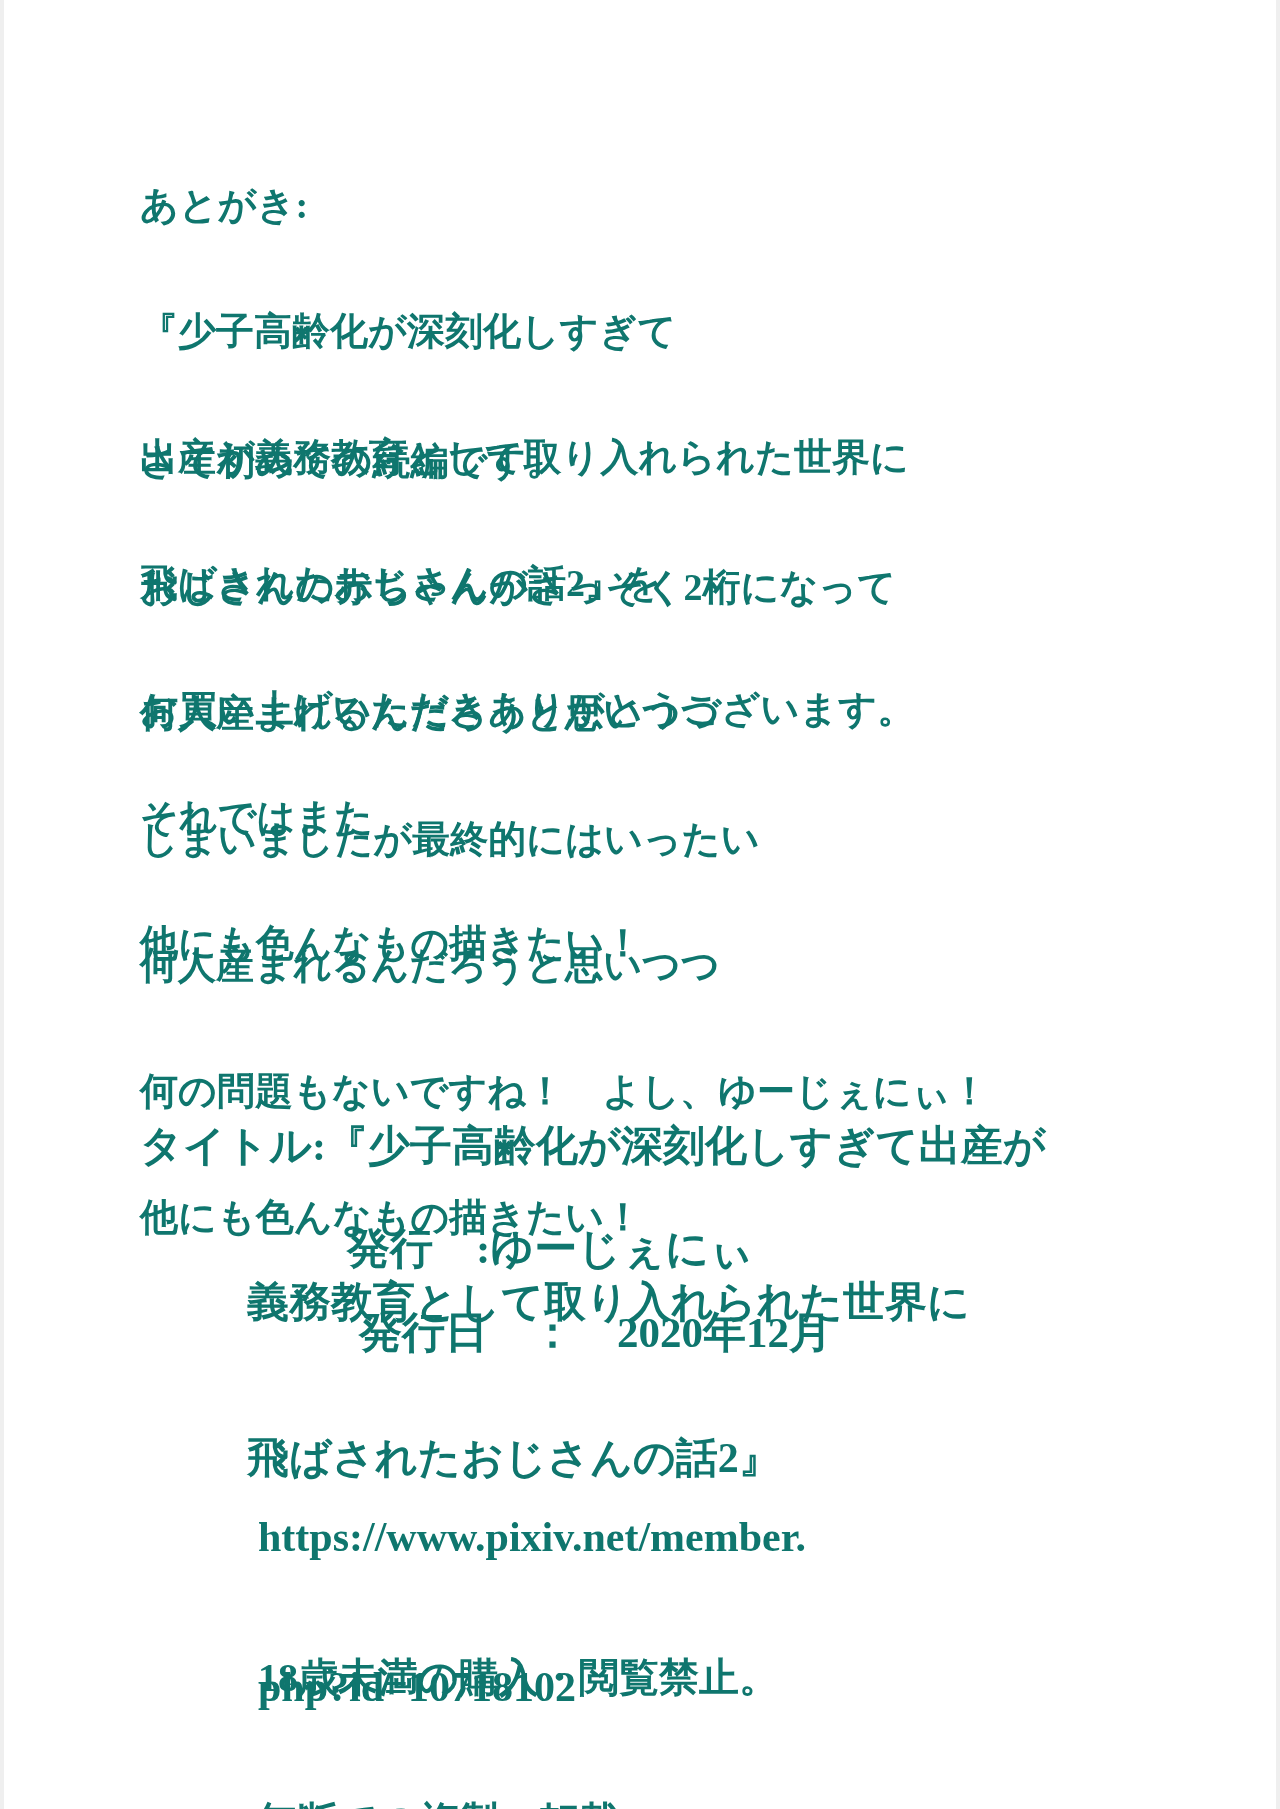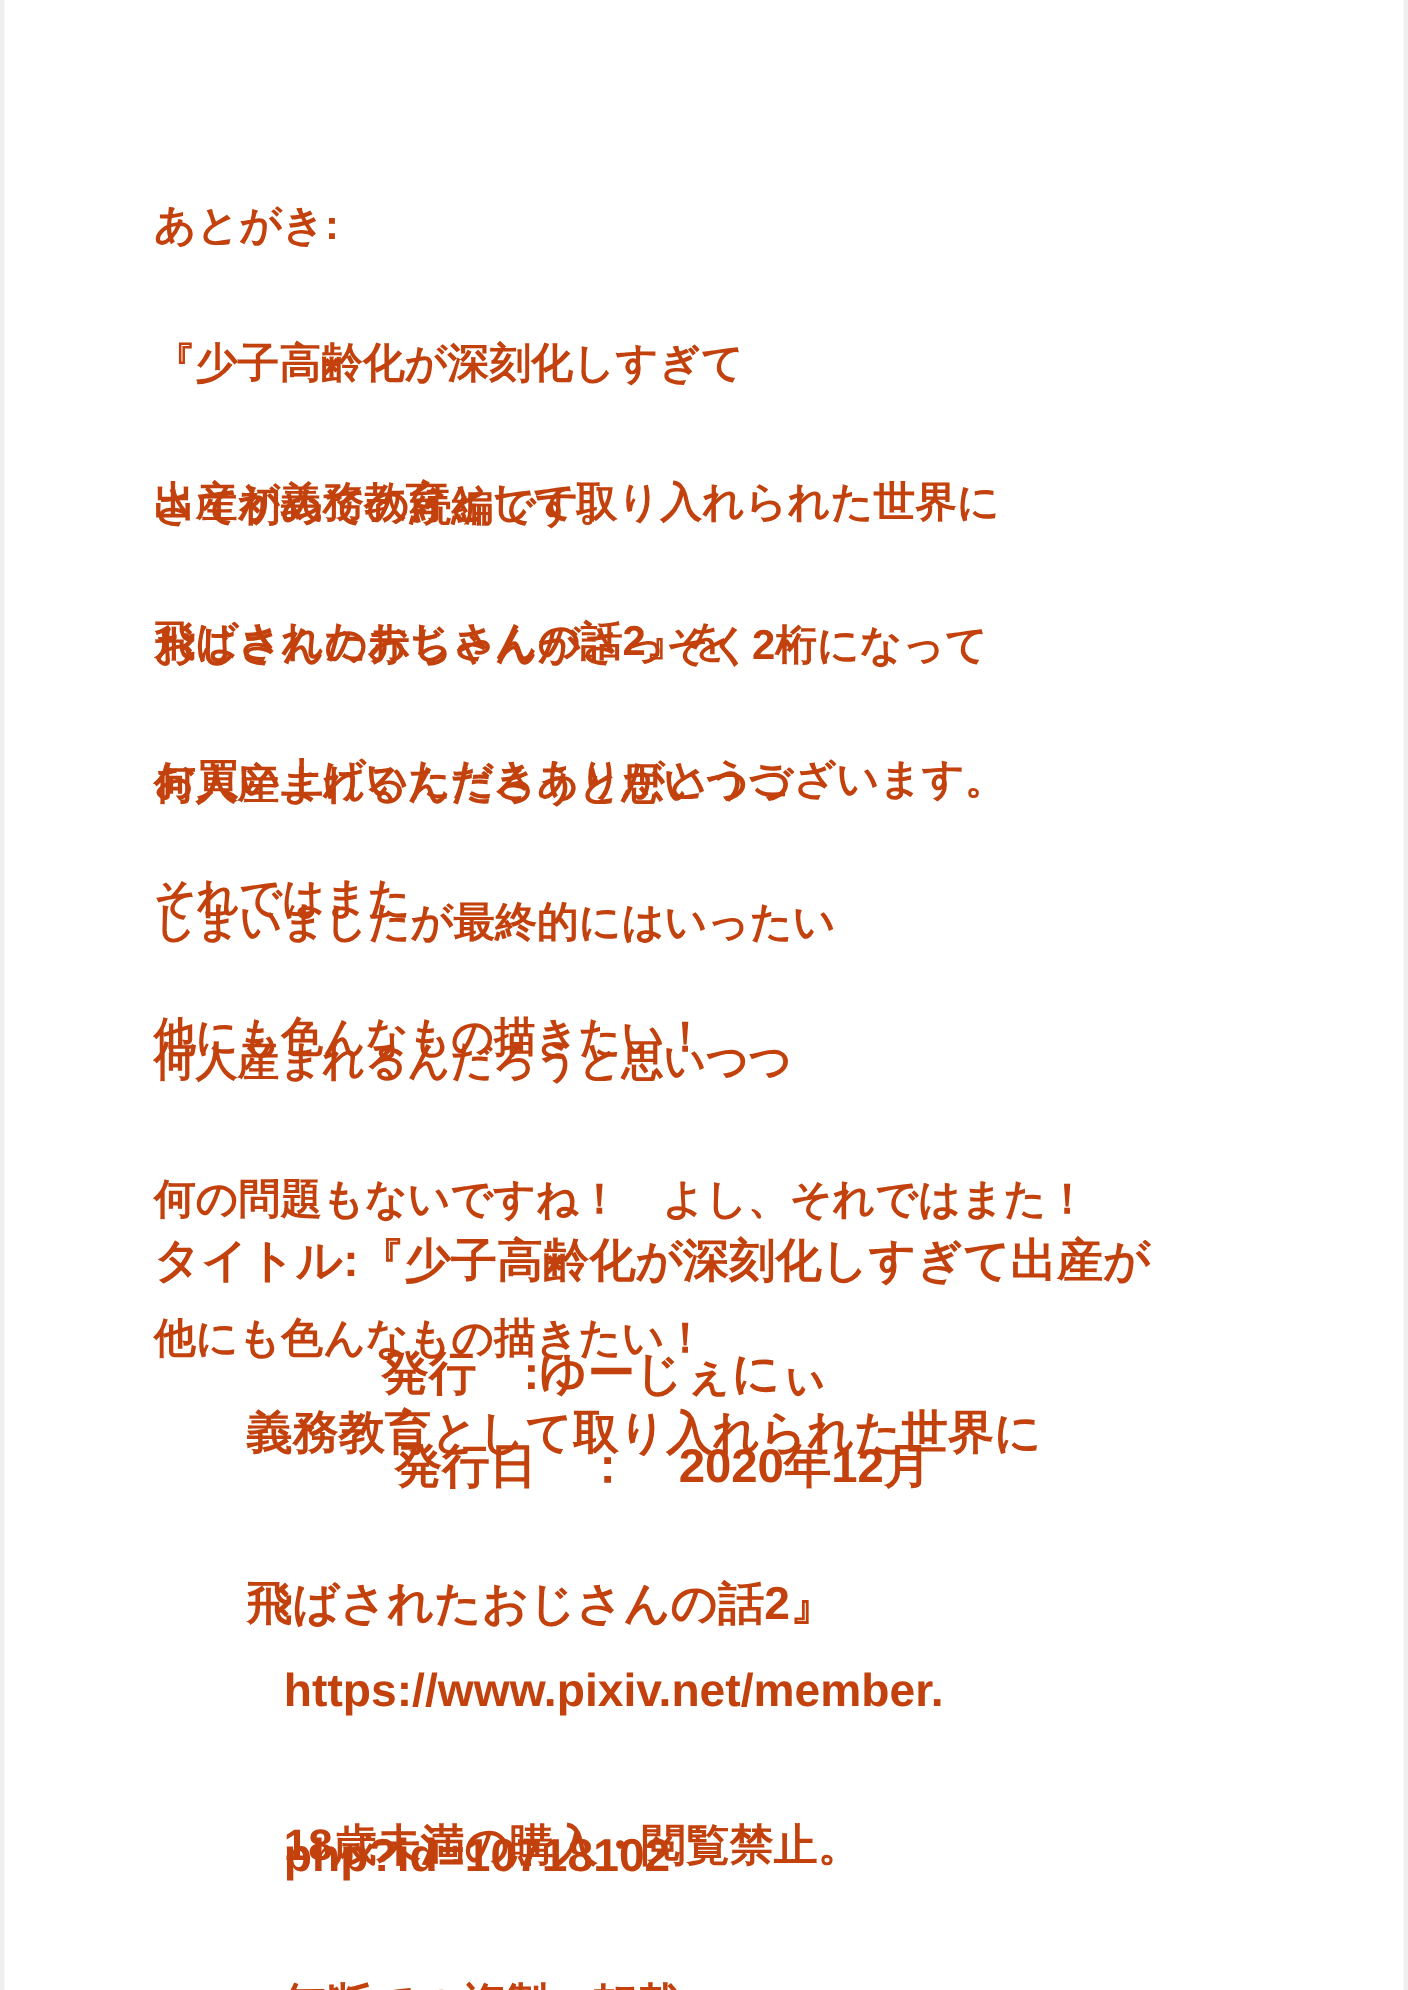--- a/index.html
+++ b/index.html
@@ -1,39 +1,39 @@
 <!DOCTYPE html>
 <html><head>
 <meta charset="utf-8">
 <style>
   html, body { margin: 0; padding: 0; }
   .page {
     position: relative;
     width: 1280px;
     height: 1809px;
     background: #ffffff;
-    color: #c2410c;
-    font-family: Liberation Sans, sans-serif;
+    color: #0f766e;
+    font-family: Liberation Serif, serif;
     font-weight: bold;
     overflow: hidden;
   }
   .scan-edge {
     position: absolute;
     top: 0;
     height: 100%;
     background: #efefef;
   }
   .scan-edge.left  { left: 0;  width: 4px; }
   .scan-edge.right { right: 0; width: 4px; }
   .block { position: absolute; white-space: pre; }
   .b-intro   { left: 140px; top: 100px;  font-size: 38px; line-height: 42px; }
   .b-body    { left: 140px; top: 356px;  font-size: 38px; line-height: 42px; }
   .b-closing { left: 140px; top: 712px;  font-size: 38px; line-height: 42px; }
   .b-title   { left: 140px; top: 1016px;  font-size: 42px; line-height: 52px; }
-  .b-title .cont { margin-left: 84px; }
+  .b-title .cont { margin-left: 107px; }
   .b-publisher { left: 347px; top: 1200px; font-size: 43px; line-height: 50px; margin-top: 24px; }
   .b-date      { left: 347px; top: 1308px; font-size: 43px; line-height: 50px; margin-left: 12px; }
   .b-url       { left: 258px; top: 1412px; font-size: 42px; line-height: 50px; }
   .b-notice    { left: 258px; top: 1558px; font-size: 40px; line-height: 48px; }
 </style>
 </head>
 <body>
 
 <div class="page">
 
@@ -47,21 +47,21 @@
     <div>飛ばされたおじさんの話2』を</div>
     <div>お買い上げいただきありがとうございます。</div>
   </div>
 
   <div class="block b-body">
     <div>さて初めての続編です。</div>
     <div>おじさんの赤ちゃんがさっそく2桁になって</div>
     <div>何人産まれるんだろうと思いつつ</div>
     <div>しまいましたが最終的にはいったい</div>
     <div>何人産まれるんだろうと思いつつ</div>
-    <div>何の問題もないですね！　よし、それではまた！</div>
+    <div>何の問題もないですね！　よし、ゆーじぇにぃ！</div>
     <div>他にも色んなもの描きたい！</div>
   </div>
 
   <div class="block b-closing">
     <div>それではまた</div>
     <div>他にも色んなもの描きたい！</div>
   </div>
 
   <div class="block b-title">
     <div>タイトル:『少子高齢化が深刻化しすぎて出産が</div>

